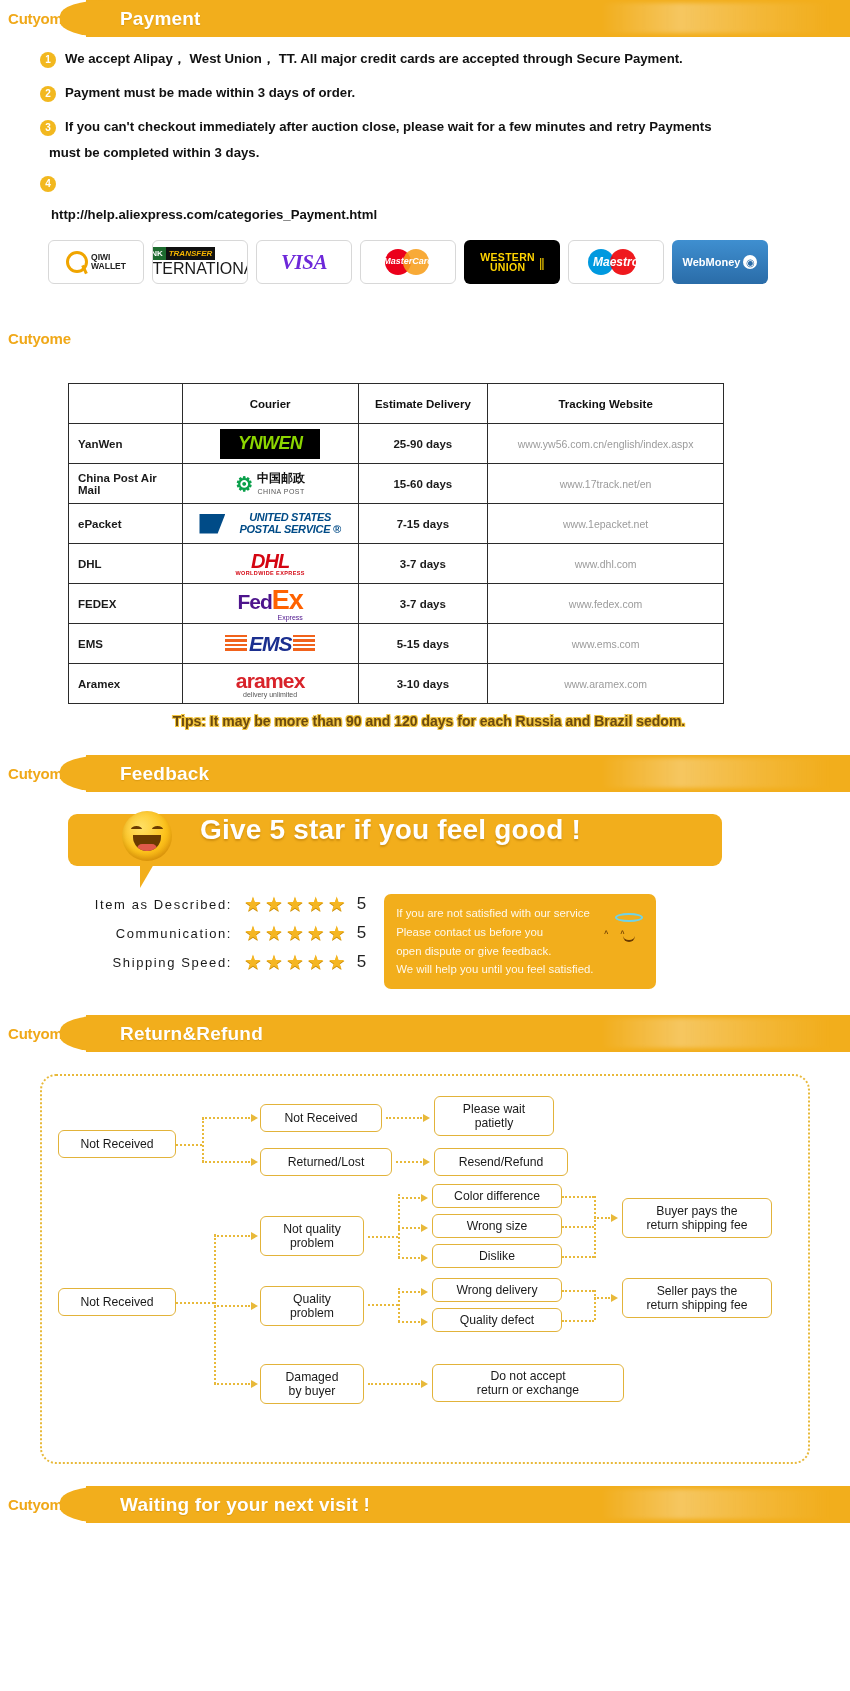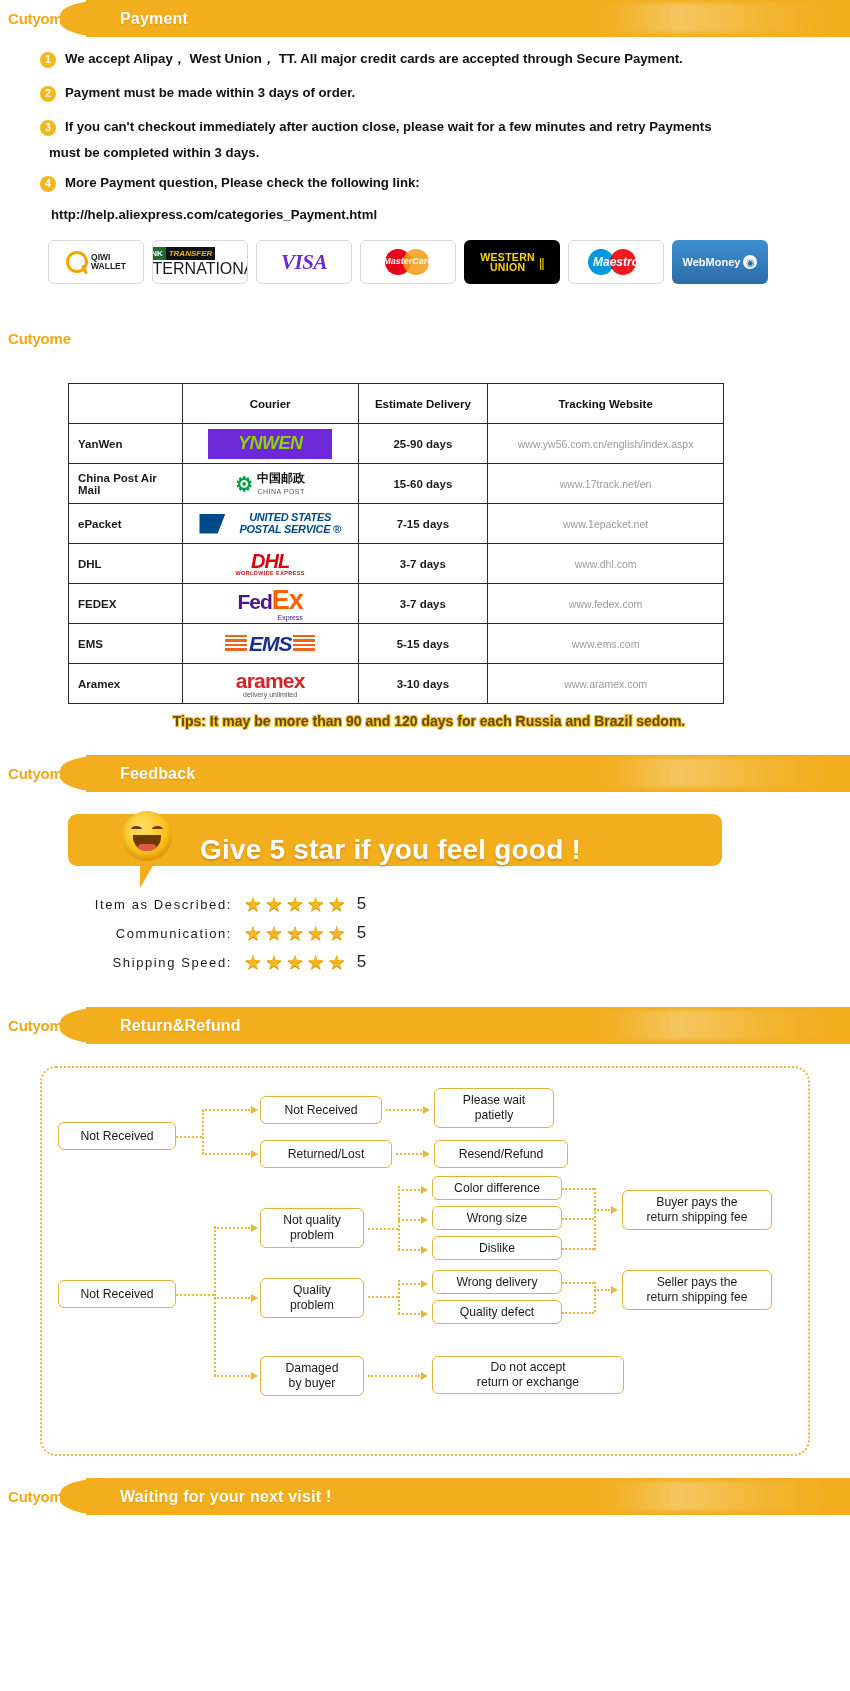--- a/index.html
+++ b/index.html
@@ -46,21 +46,21 @@
     position: absolute;
     left: -26px; top: 0; bottom: 0;
     width: 46px;
     background: #f2ae1c;
     border-top-left-radius: 60px 20px;
     border-bottom-left-radius: 60px 20px;
   }
   .banner .bar-title {
     position: relative;
     color: #fff;
-    font-size: 16px;
+    font-size: 19px;
     font-weight: bold;
     letter-spacing: 0.2px;
     text-shadow: 0 1px 1px rgba(180,120,0,.35);
   }
   .banner .sheen {
     position: absolute;
     right: 20px; top: 3px;
     width: 230px; height: 30px;
     background: linear-gradient(90deg, rgba(255,255,255,0) 0%, rgba(255,255,255,.30) 35%, rgba(255,255,255,.12) 70%, rgba(255,255,255,0) 100%);
     filter: blur(2px);
@@ -148,21 +148,21 @@
   }
   table.ship th { font-weight: bold; font-size: 11.5px; color:#111; }
   table.ship td.c-name { text-align: left; padding-left: 9px; font-weight: bold; font-size:11.5px; }
   table.ship td.c-logo { width: 176px; padding: 2px 0; }
   table.ship td.c-days { width: 130px; font-weight: bold; }
   table.ship td.c-site { width: 236px; color: #9b9b9b; font-size: 10.5px; }
   .col1 { width: 114px; }
 
   
   .lg { display:flex;align-items:center;justify-content:center;height:34px; }
-  .lg-yanwen{background:#6d28d9;width:124px;height:30px;display:flex;align-items:center;justify-content:center;text-align:right;}
+  .lg-yanwen{background:#000000;width:100px;height:30px;display:flex;align-items:center;justify-content:center;text-align:right;}
   .lg-yanwen .y{color:#8cd600;font-size:18px;font-weight:bold;font-style:italic;letter-spacing:-.5px;}
   .lg-cpost{display:flex;align-items:center;gap:4px;}
   .lg-cpost .mark{color:#0aa04b;font-size:20px;font-weight:bold;}
   .lg-cpost .cn{font-size:12px;color:#111;font-weight:bold;line-height:1;}
   .lg-cpost .en{font-size:7px;color:#555;letter-spacing:.5px;}
   .lg-usps{display:flex;align-items:center;gap:14px;}
   .lg-usps .eagle{width:26px;height:20px;background:#004b87;clip-path:polygon(0 0,100% 0,70% 100%,0 100%);}
   .lg-usps .t1{color:#004b87;font-size:11px;font-weight:bold;font-style:italic;line-height:1.05;letter-spacing:-.3px;}
   .lg-dhl{color:#d40511;font-size:20px;font-weight:bold;font-style:italic;letter-spacing:-1px;line-height:1;}
   .lg-dhl .sub{display:block;font-size:5.5px;letter-spacing:.4px;font-style:normal;}
@@ -188,21 +188,21 @@
   }
 
   
   .fb-wrap { padding: 22px 0 0 0; }
   .bubble {
     position: relative;
     margin: 0 auto 0 68px;
     width: 654px; height: 52px;
     background: #f2ae1c;
     border-radius: 9px;
-    display:flex; align-items:flex-end;
+    display:flex; align-items:flex-start;
   }
   .bubble::after{
     content:"";
     position:absolute; left:72px; top:50px;
     border-left: 14px solid #f2ae1c;
     border-right: 12px solid transparent;
     border-bottom: 24px solid transparent;
   }
   .bubble .emoji {
     position:absolute; left:54px; top:-3px;
@@ -326,21 +326,20 @@
       <span class="num-bullet">2</span>
       <span class="pay-text">Payment must be made within 3 days of order.</span>
     </div>
     <div class="pay-item">
       <span class="num-bullet">3</span>
       <span class="pay-text">If you can't checkout immediately after auction close, please wait for a few minutes and retry Payments</span>
     </div>
     <div class="pay-cont">must be completed within 3 days.</div>
     <div class="pay-item">
       <span class="num-bullet">4</span>
-      <span class="pay-text">More Payment question, Please check the following link:</span>
     </div>
     <div class="pay-link">http://help.aliexpress.com/categories_Payment.html</div>
   </div>
 
   <div class="logos">
     <div class="logo-card">
       <div class="qiwi">
         <span class="q"></span>
         <span class="txt">
           <span>QIWI</span><br>
@@ -560,20 +559,29 @@
             <span class="star">★</span>
             <span class="star">★</span>
             <span class="star">★</span>
             <span class="star">★</span>
             <span class="star">★</span>
           </span>
           <span class="rate-val">5</span>
         </div>
       </div>
 
+      <div class="note">
+        <div>If you are not satisfied with our service</div>
+        <div>Please contact us before you</div>
+        <div>open dispute or give feedback.</div>
+        <div>We will help you until you feel satisfied.</div>
+        <span class="angel">
+          <span class="face"><i class="halo"></i><i class="e l">^</i><i class="e r">^</i><i class="sm"></i></span>
+        </span>
+      </div>
     </div>
   </div>
 
   <div class="banner" style="margin-top:26px">
     <div class="brand">Cutyome</div>
     <div class="bar">
       <span class="bar-title">Return&amp;Refund</span>
       <span class="sheen"></span>
     </div>
   </div>

